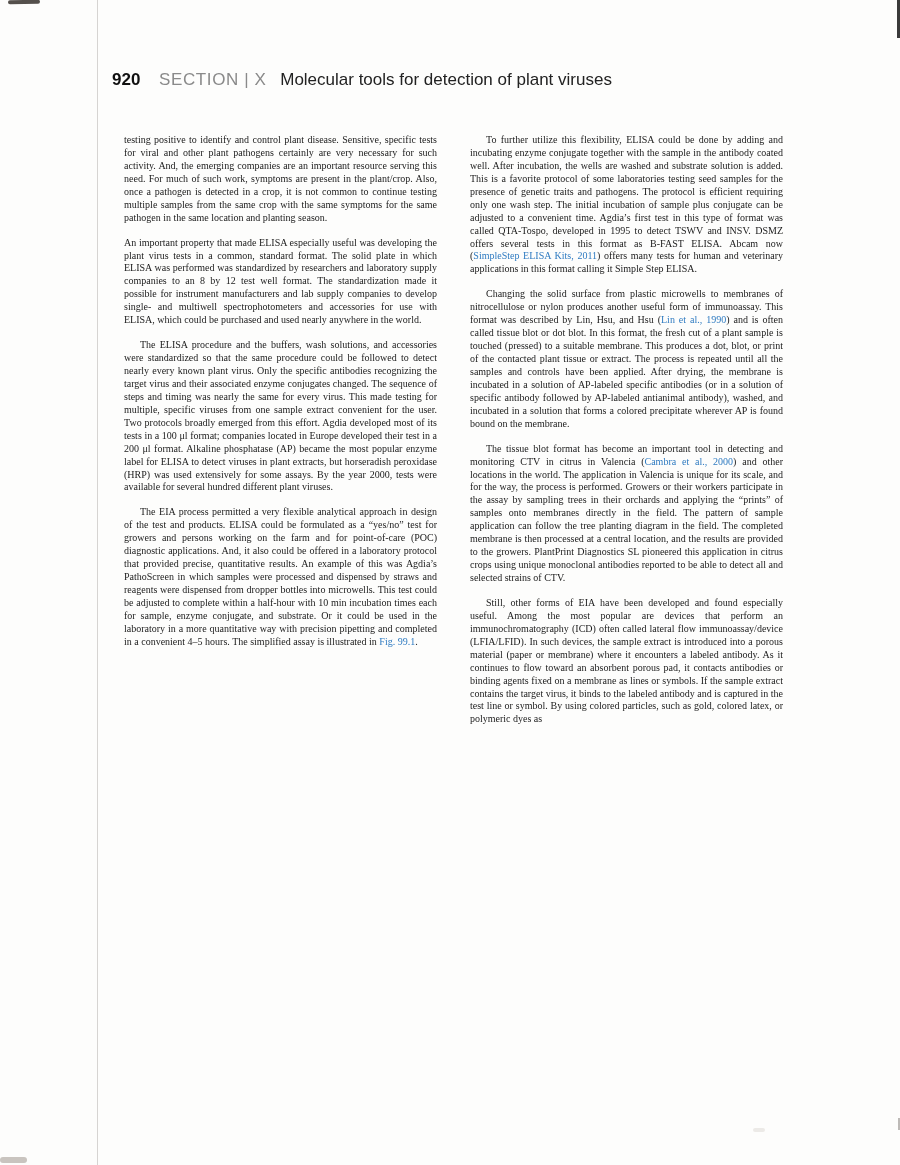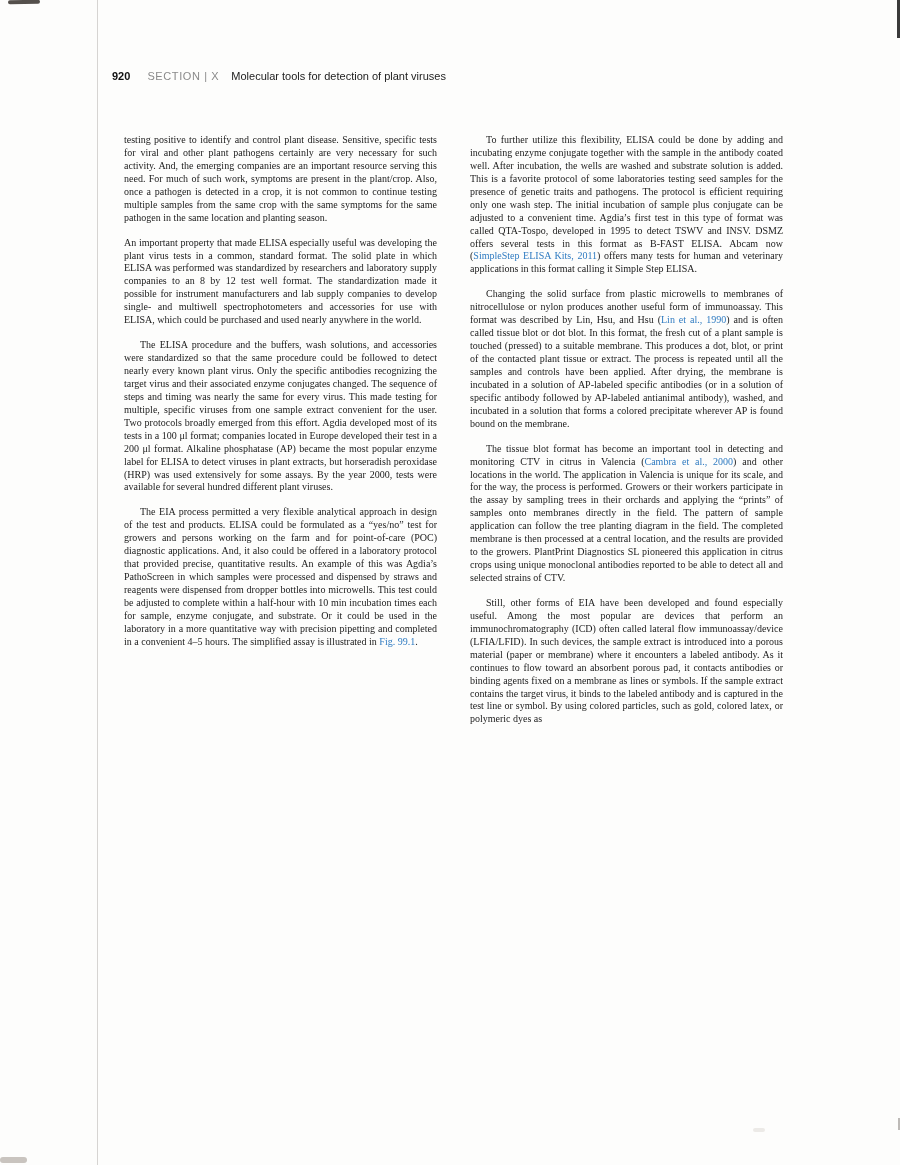--- a/index.html
+++ b/index.html
@@ -44,21 +44,21 @@
     position: absolute; left: 753px; top: 1128px;
     width: 12px; height: 4px;
     background: #eceae7; border-radius: 2px;
   }
 
   
   .running-header {
     position: absolute; left: 112px; top: 70px;
     width: 683px;
     font-family: "Liberation Sans", "DejaVu Sans", sans-serif;
-    font-size: 11px;
+    font-size: 17px;
     white-space: nowrap;
   }
   .running-header .pagenum { font-weight: 700; color: #111; }
   .running-header .section-label {
     color: #8a8a8a; margin-left: 14px; letter-spacing: 0.6px;
   }
   .running-header .section-title { color: #222; margin-left: 9px; }
 
   
   .content {

